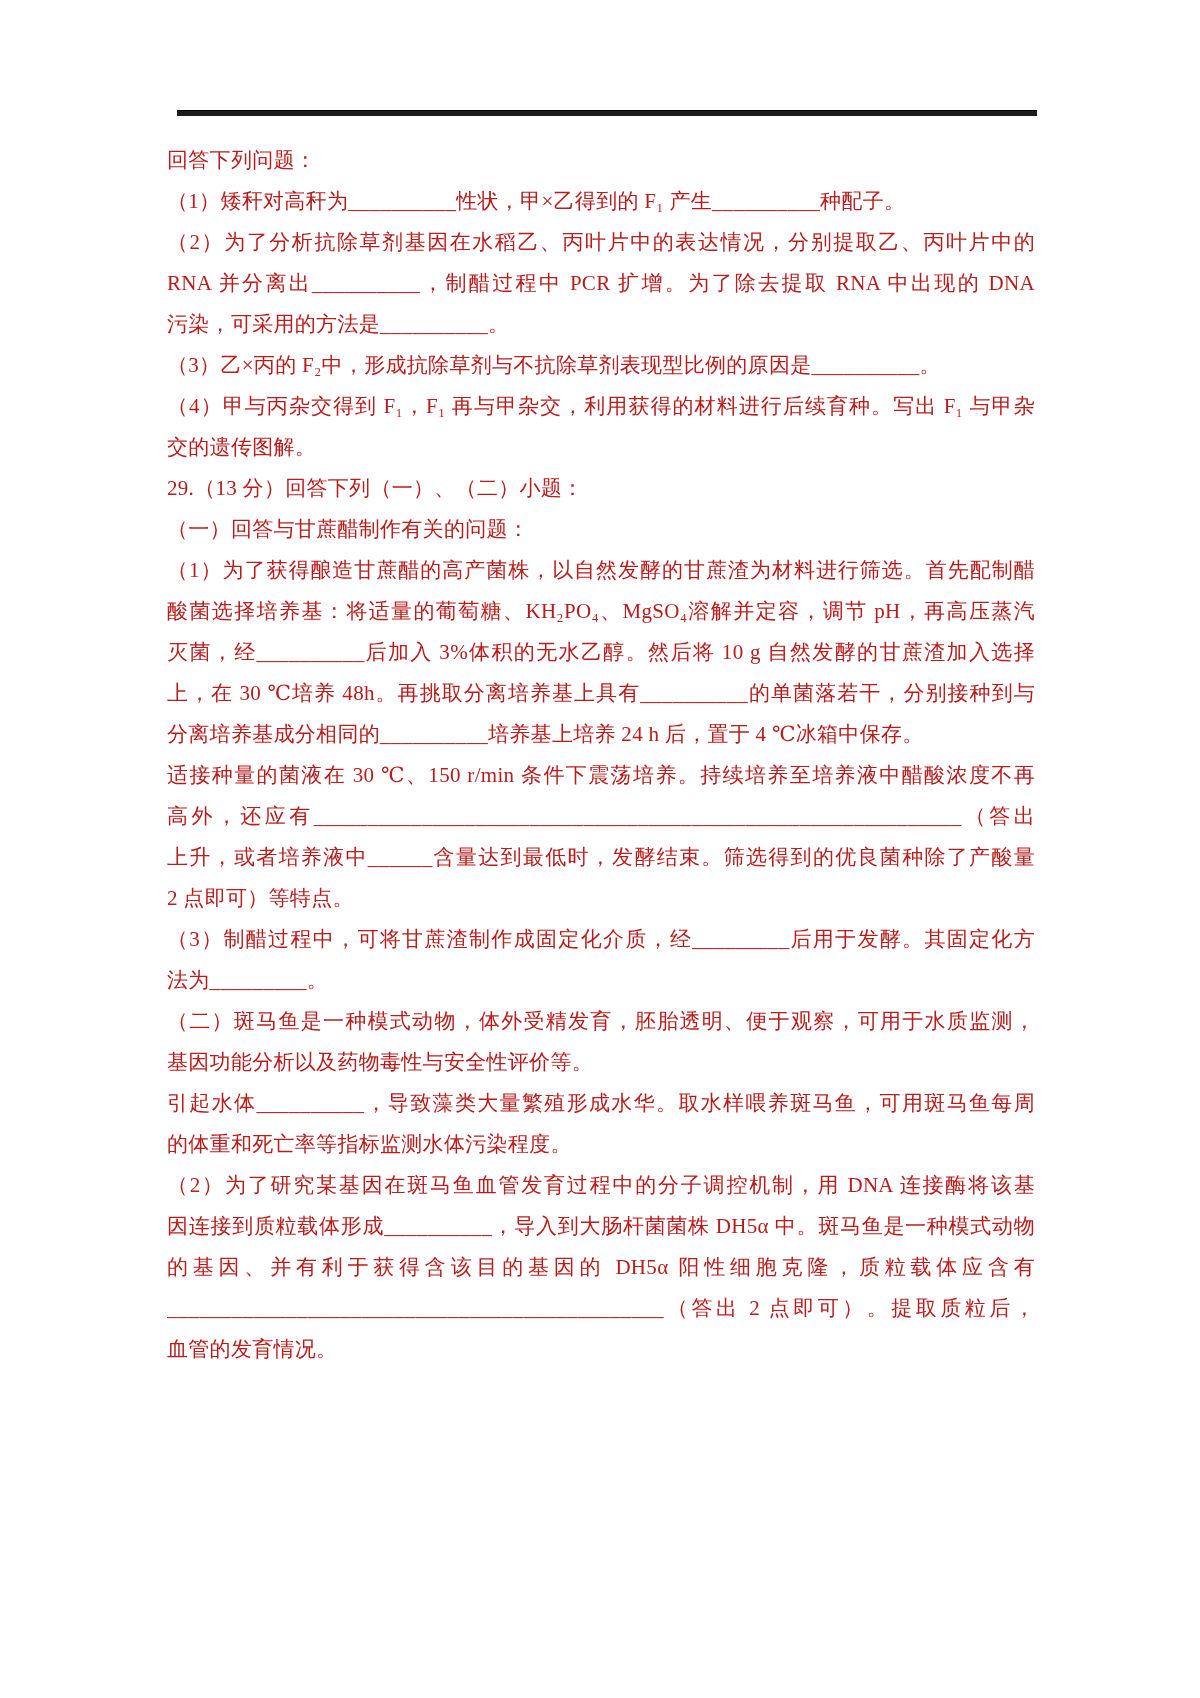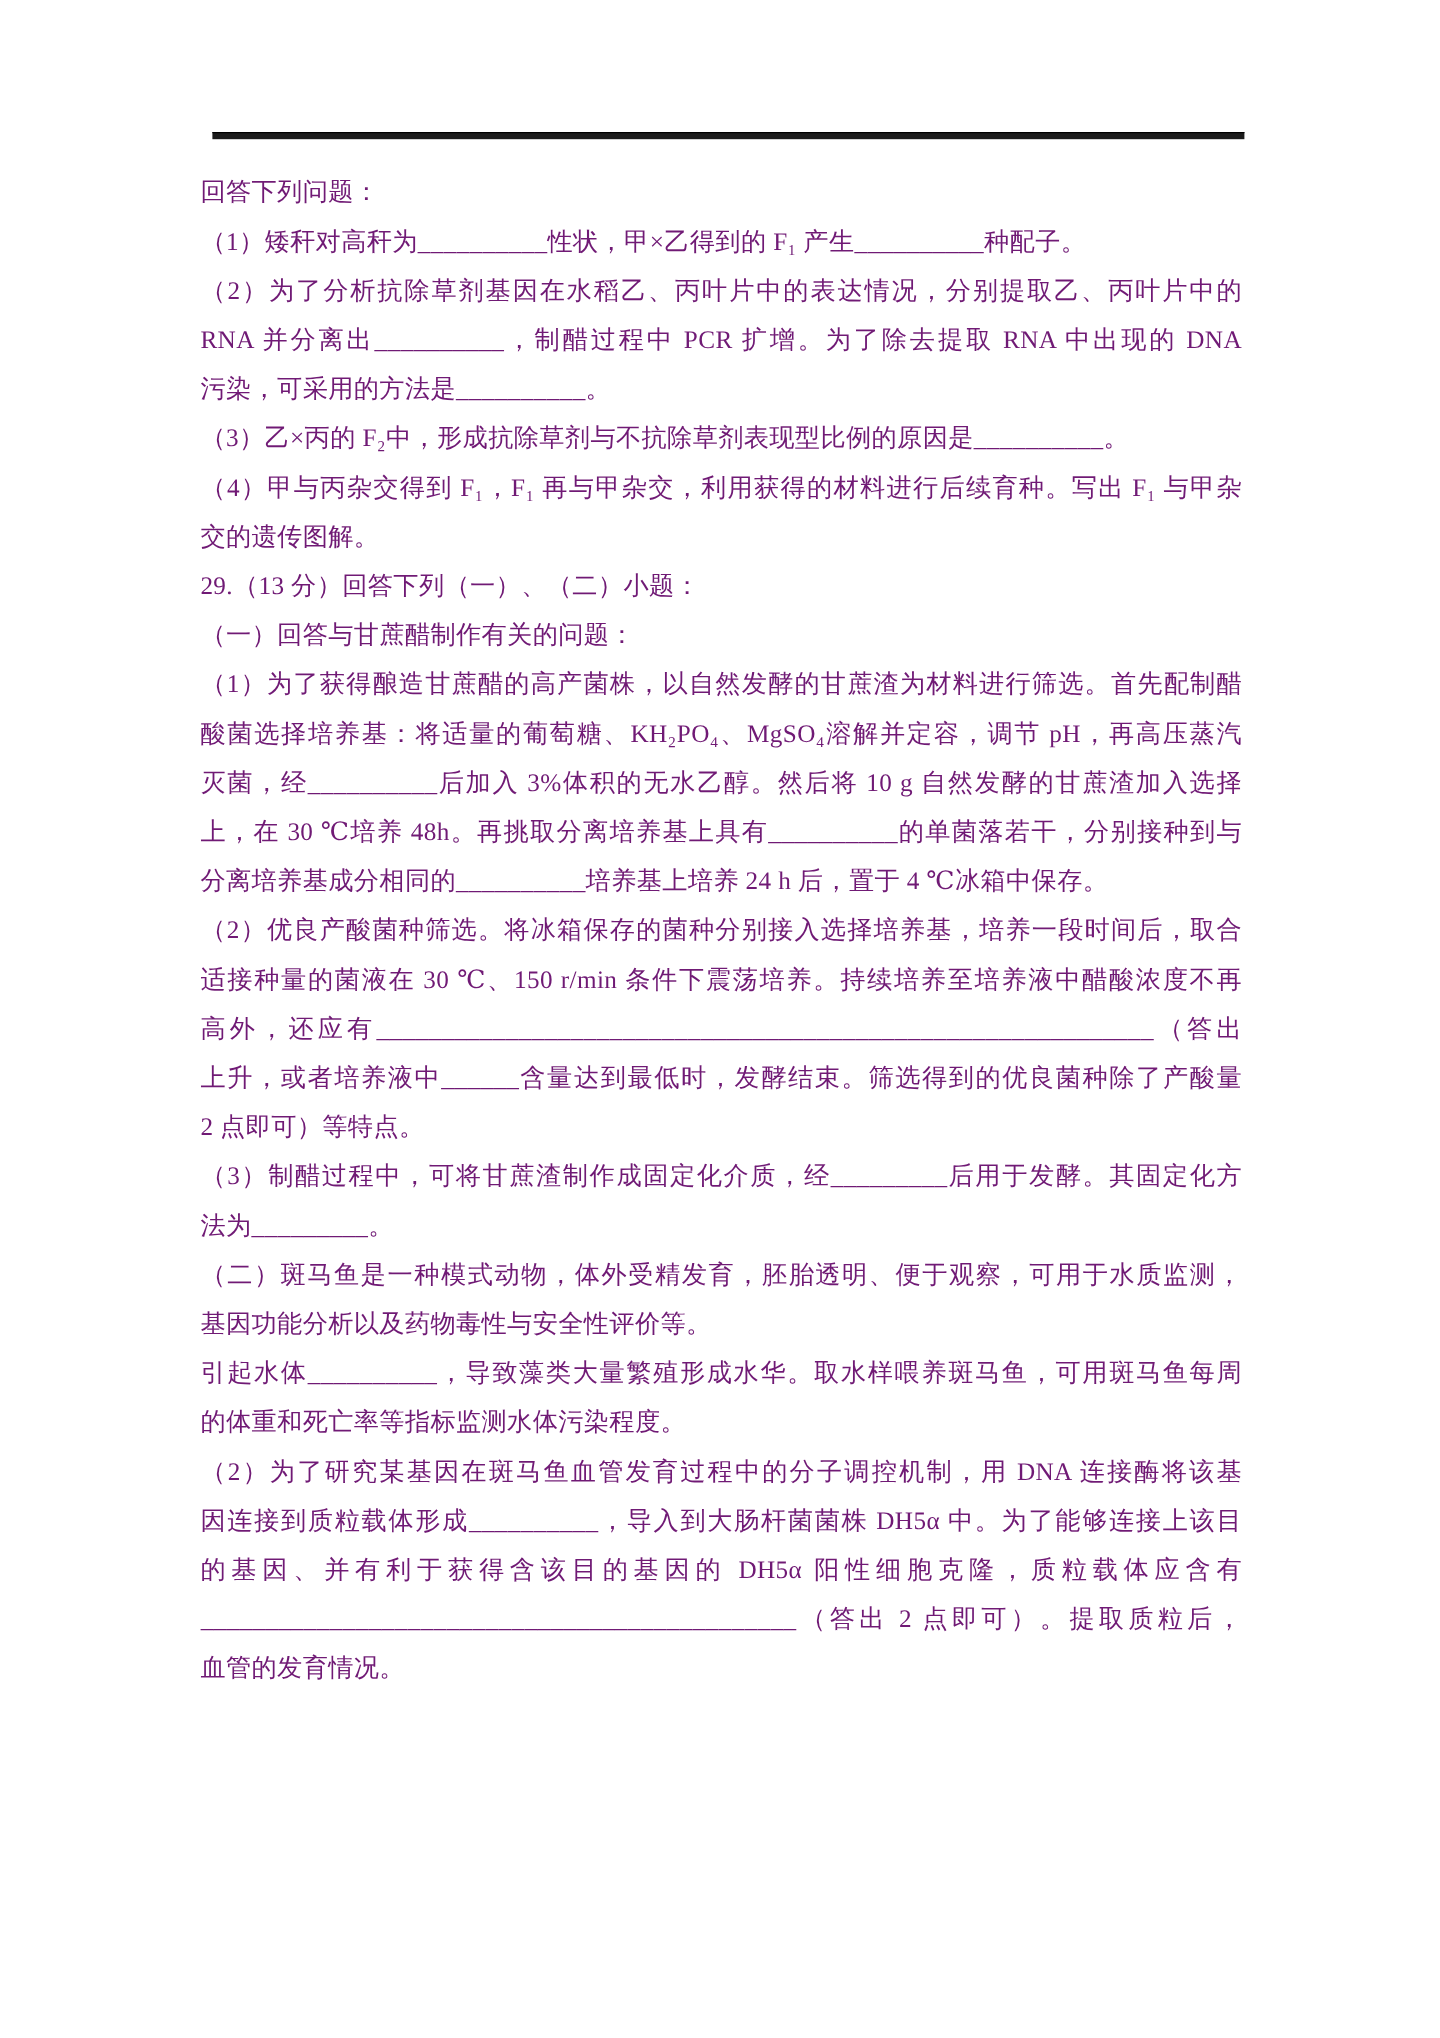--- a/index.html
+++ b/index.html
@@ -22,21 +22,21 @@
     width: 860px;
     height: 5px;
     background: #1c1c1c;
     border-top: 1px solid #000;
   }
   .content {
     position: absolute;
     left: 167px;
     top: 140px;
     width: 868px;
-    color: #701a75;
+    color: #b91c1c;
   }
   .line {
     height: 41px;
     line-height: 41px;
     font-size: 21px;
     letter-spacing: 0.3px;
     white-space: nowrap;
     text-align: left;
   }
   .line.j {
@@ -61,30 +61,29 @@
     <div class="line">（3）乙×丙的 F₂中，形成抗除草剂与不抗除草剂表现型比例的原因是__________。</div>
     <div class="line j">（4）甲与丙杂交得到 F₁，F₁ 再与甲杂交，利用获得的材料进行后续育种。写出 F₁ 与甲杂</div>
     <div class="line">交的遗传图解。</div>
     <div class="line">29.（13 分）回答下列（一）、（二）小题：</div>
     <div class="line">（一）回答与甘蔗醋制作有关的问题：</div>
     <div class="line j">（1）为了获得酿造甘蔗醋的高产菌株，以自然发酵的甘蔗渣为材料进行筛选。首先配制醋</div>
     <div class="line j">酸菌选择培养基：将适量的葡萄糖、KH₂PO₄、MgSO₄溶解并定容，调节 pH，再高压蒸汽</div>
     <div class="line j">灭菌，经__________后加入 3%体积的无水乙醇。然后将 10 g 自然发酵的甘蔗渣加入选择</div>
     <div class="line j">上，在 30 ℃培养 48h。再挑取分离培养基上具有__________的单菌落若干，分别接种到与</div>
     <div class="line">分离培养基成分相同的__________培养基上培养 24 h 后，置于 4 ℃冰箱中保存。</div>
-    <div class="line j">（2）优良产酸菌种筛选。将冰箱保存的菌种分别接入选择培养基，培养一段时间后，取合</div>
     <div class="line j">适接种量的菌液在 30 ℃、150 r/min 条件下震荡培养。持续培养至培养液中醋酸浓度不再</div>
     <div class="line j">高外，还应有____________________________________________________________（答出</div>
     <div class="line j">上升，或者培养液中______含量达到最低时，发酵结束。筛选得到的优良菌种除了产酸量</div>
     <div class="line">2 点即可）等特点。</div>
     <div class="line j">（3）制醋过程中，可将甘蔗渣制作成固定化介质，经_________后用于发酵。其固定化方</div>
     <div class="line">法为_________。</div>
     <div class="line j">（二）斑马鱼是一种模式动物，体外受精发育，胚胎透明、便于观察，可用于水质监测，</div>
     <div class="line">基因功能分析以及药物毒性与安全性评价等。</div>
     <div class="line j">引起水体__________，导致藻类大量繁殖形成水华。取水样喂养斑马鱼，可用斑马鱼每周</div>
     <div class="line">的体重和死亡率等指标监测水体污染程度。</div>
     <div class="line j">（2）为了研究某基因在斑马鱼血管发育过程中的分子调控机制，用 DNA 连接酶将该基</div>
-    <div class="line j">因连接到质粒载体形成__________，导入到大肠杆菌菌株 DH5α 中。为了能够连接上该目</div>
+    <div class="line j">因连接到质粒载体形成__________，导入到大肠杆菌菌株 DH5α 中。斑马鱼是一种模式动物</div>
     <div class="line j">的基因、并有利于获得含该目的基因的 DH5α 阳性细胞克隆，质粒载体应含有</div>
     <div class="line j">______________________________________________（答出 2 点即可）。提取质粒后，</div>
     <div class="line">血管的发育情况。</div>
   </div>
 </div>
 
 </body></html>

